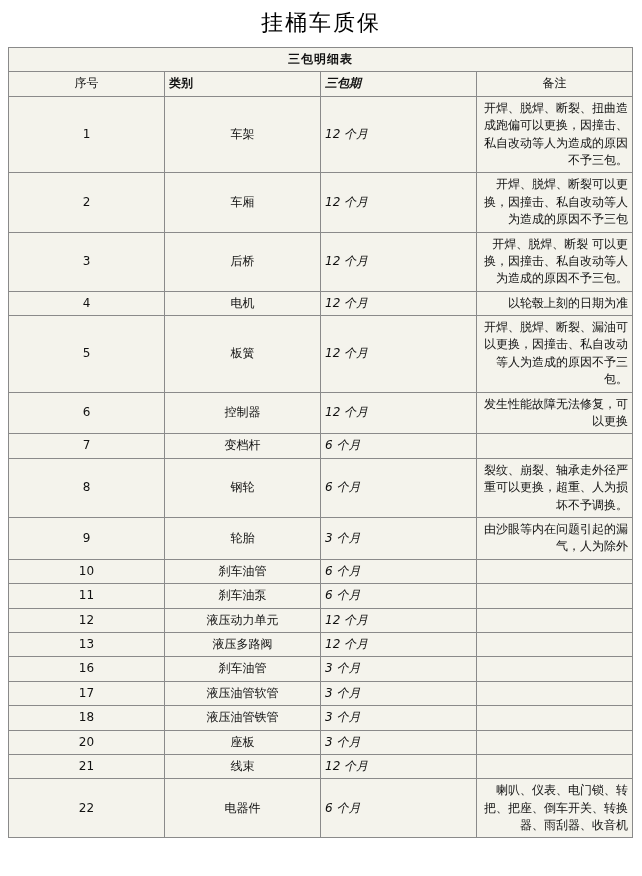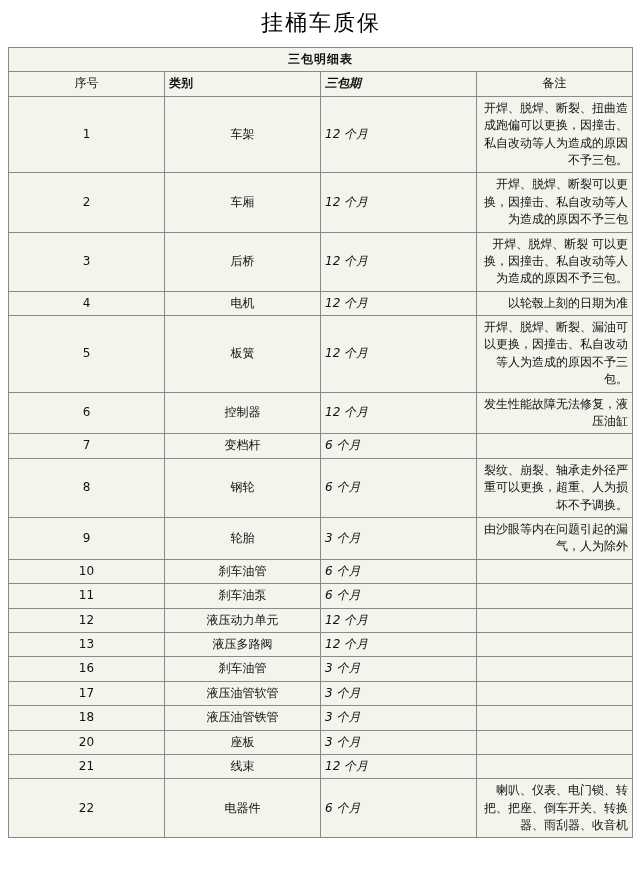--- a/index.html
+++ b/index.html
@@ -103,21 +103,21 @@
         <tr>
           <td class="c-idx">5</td>
           <td class="c-cat">板簧</td>
           <td class="c-per">12 个月</td>
           <td class="c-rem">开焊、脱焊、断裂、漏油可以更换，因撞击、私自改动等人为造成的原因不予三包。</td>
         </tr>
         <tr>
           <td class="c-idx">6</td>
           <td class="c-cat">控制器</td>
           <td class="c-per">12 个月</td>
-          <td class="c-rem">发生性能故障无法修复，液压油缸</td>
+          <td class="c-rem">发生性能故障无法修复，可以更换</td>
         </tr>
         <tr>
           <td class="c-idx">7</td>
           <td class="c-cat">变档杆</td>
           <td class="c-per">6 个月</td>
           <td class="c-rem"></td>
         </tr>
         <tr>
           <td class="c-idx">8</td>
           <td class="c-cat">钢轮</td>

